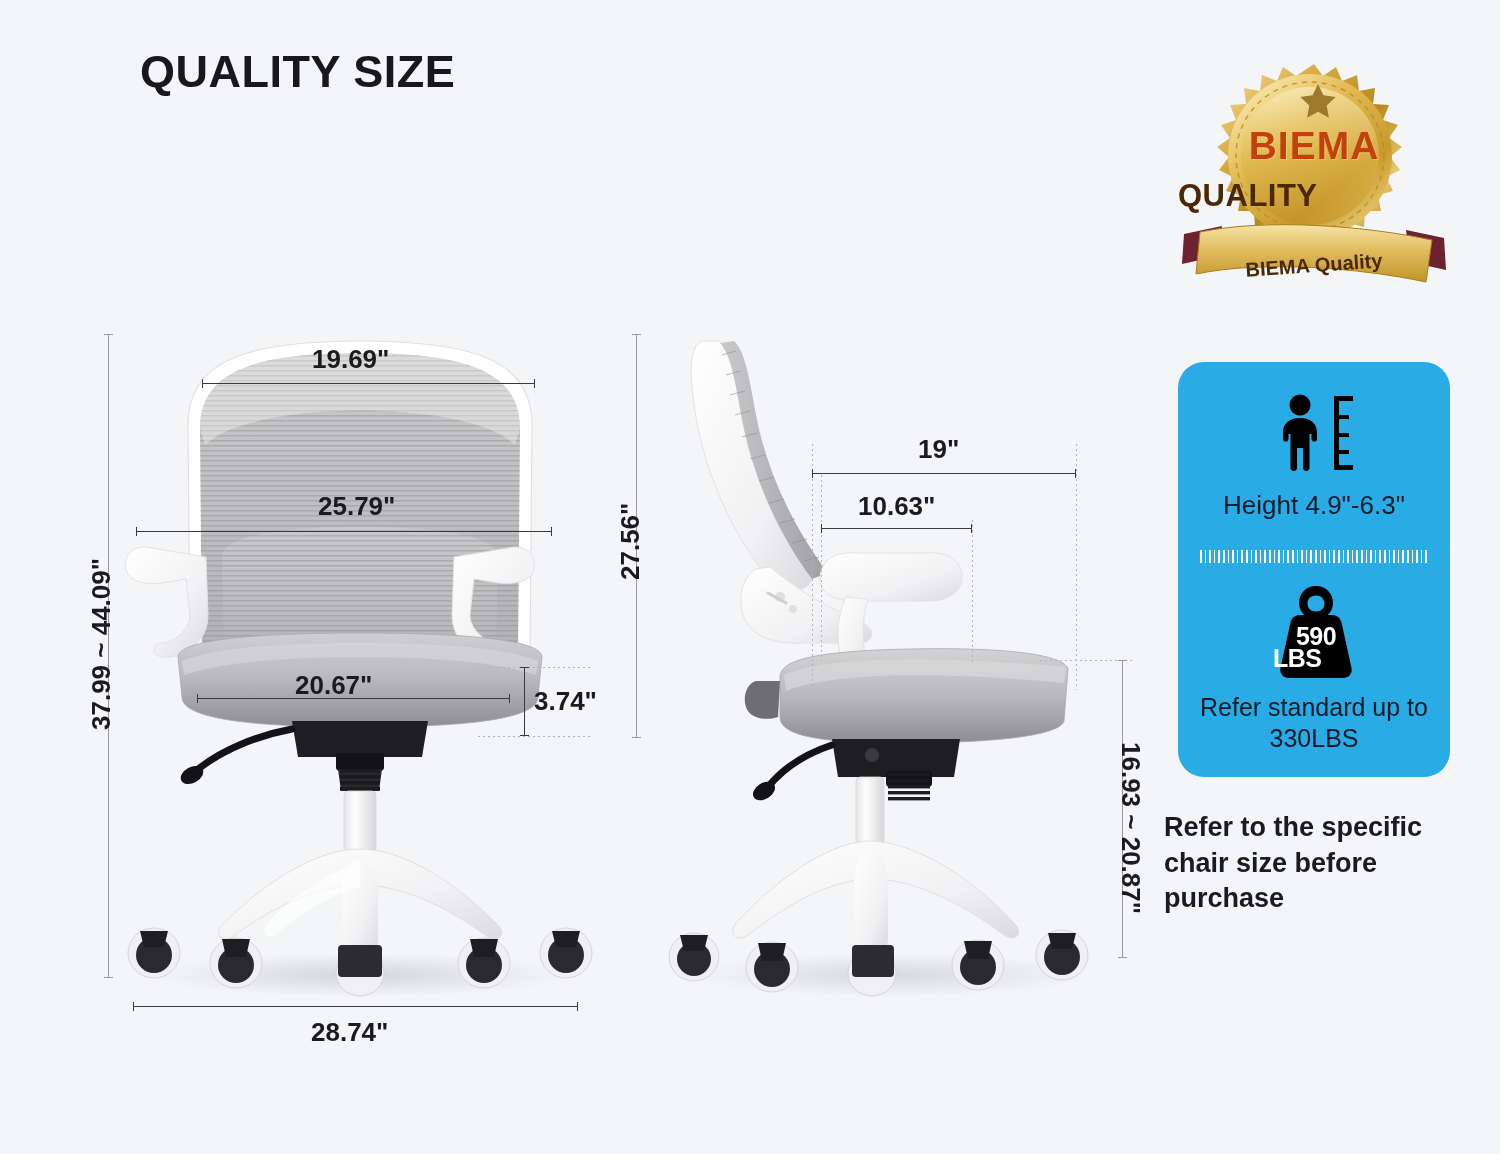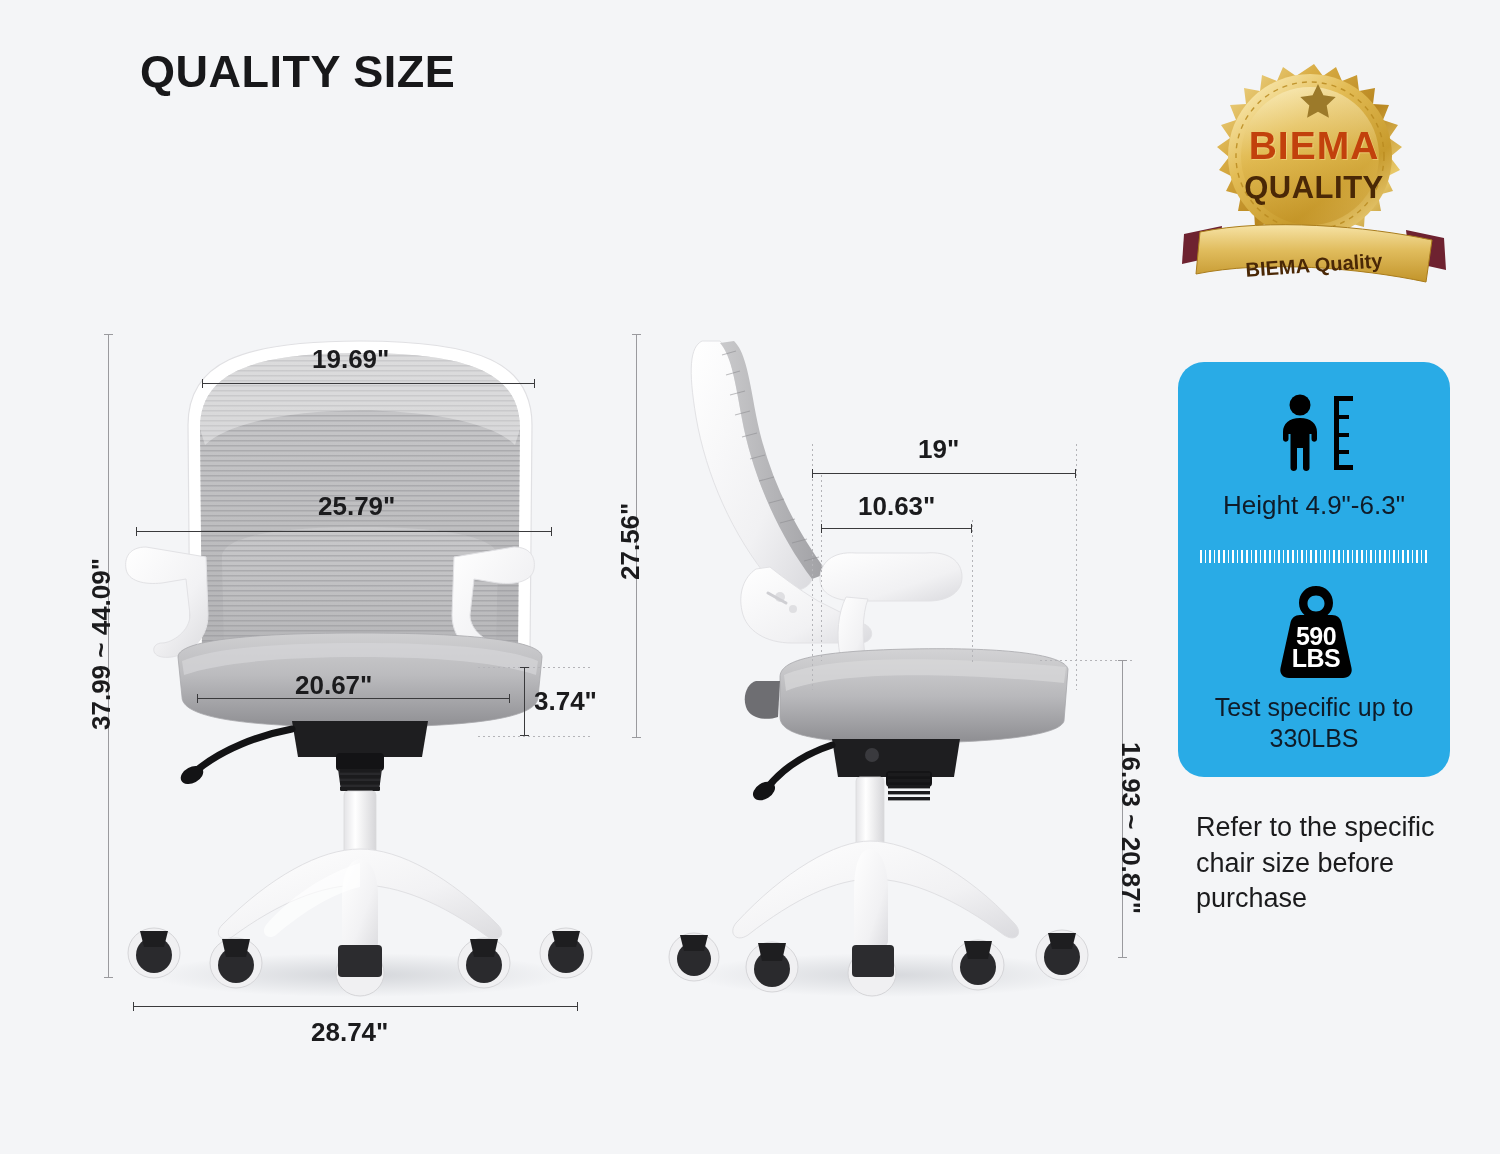--- a/index.html
+++ b/index.html
@@ -22,21 +22,21 @@
   
   .badge-wrap { position: absolute; left: 1178px; top: 62px; width: 272px; height: 245px; }
   .badge-seal { position:absolute; left: 22px; top: 0; width: 228px; height: 210px; }
   .badge-ribbon { position: absolute; left: 0; top: 142px; width: 272px; height: 100px; }
   .badge-txt-1 {
     position: absolute; left: 0; top: 62px; width: 272px; text-align: center;
     font-size: 39px; font-weight: 800; color: #c2410c; letter-spacing: 1px;
     text-shadow: 1px 1px 0 rgba(255,230,160,.45);
   }
   .badge-txt-2 {
-    position: absolute; left: 0; top: 108px; width: 272px; text-align: center;
+    position: absolute; left: 0; top: 116px; width: 272px; text-align: left;
     font-size: 31px; font-weight: 800; color: #4a2806; letter-spacing: .5px;
   }
   .badge-ribbon-txt {
     position: absolute; left: 0; top: 192px; width: 272px; text-align: center;
     font-size: 20px; font-weight: 800; color: #4a2806;
     transform: rotate(-4deg);
   }
 
   
   .feature-panel {
@@ -52,30 +52,30 @@
   .dotted-divider {
     position: absolute; left: 22px; top: 188px; width: 228px; height: 13px;
     background-image: repeating-linear-gradient(to right,#ffffff 0 1.6px, transparent 1.6px 4.6px);
   }
   .icon-weight { position: absolute; left: 95px; top: 222px; width: 86px; height: 96px; }
   .weight-num {
     position:absolute; left:0; top:38px; width:86px; text-align:center;
     font-size:25px; font-weight:800; color:#ffffff; letter-spacing:-.5px;
   }
   .weight-unit {
-    position:absolute; left:0; top:60px; width:86px; text-align:center;
+    position:absolute; left:0; top:60px; width:86px; text-align:left;
     font-size:25px; font-weight:800; color:#ffffff; letter-spacing:-.5px;
   }
   .feature-line-2 {
     position: absolute; left: 8px; top: 330px; width: 256px; text-align: center;
     font-size: 25px; font-weight: 500; color: #0f1b28; line-height: 1.24;
   }
   .note {
-    position: absolute; left: 1196px; top: 810px; width: 262px;
-    font-size: 27px; font-weight: 400; color: #1b1b1d; line-height: 1.32;
+    position: absolute; left: 1164px; top: 810px; width: 262px;
+    font-size: 27px; font-weight: 700; color: #1b1b1d; line-height: 1.32;
   }
 
   
   .dimline-h { position: absolute; height: 1px; background: #3a3a3c; }
   .dimline-h::before, .dimline-h::after {
     content: ""; position: absolute; top: -4px; width: 1px; height: 9px; background: #3a3a3c;
   }
   .dimline-h::before { left: 0; }
   .dimline-h::after  { right: 0; }
 
@@ -192,21 +192,21 @@
                  L70 94 C75.5 94, 79.8 90, 78.5 84 L68.5 38.5
                  C67.5 34, 64 31, 59 31 L54.5 31 C58 28, 60 24, 60 19
                  C60 9.5, 53 2, 43 2 Z
                  M43 11.5 C48 11.5, 51.5 15, 51.5 19.5 C51.5 24, 48 27.5, 43 27.5
                  C38 27.5, 34.5 24, 34.5 19.5 C34.5 15, 38 11.5, 43 11.5 Z" fill="#000"></path>
       </svg>
       <div class="weight-num">590</div>
       <div class="weight-unit">LBS</div>
     </div>
 
-    <div class="feature-line-2">Test specific up to 330LBS</div>
+    <div class="feature-line-2">Refer standard up to 330LBS</div>
   </div>
 
   <div class="note">Refer to the specific chair size before purchase</div>
 
   <svg class="chair" style="left:110px; top:325px; width:500px; height:680px;" viewBox="0 0 500 680">
     <defs>
       <linearGradient id="meshG" x1="0" y1="0" x2="0" y2="1">
         <stop offset="0" stop-color="#c9c9cb"></stop>
         <stop offset="0.5" stop-color="#bebec0"></stop>
         <stop offset="1" stop-color="#adadb0"></stop>

